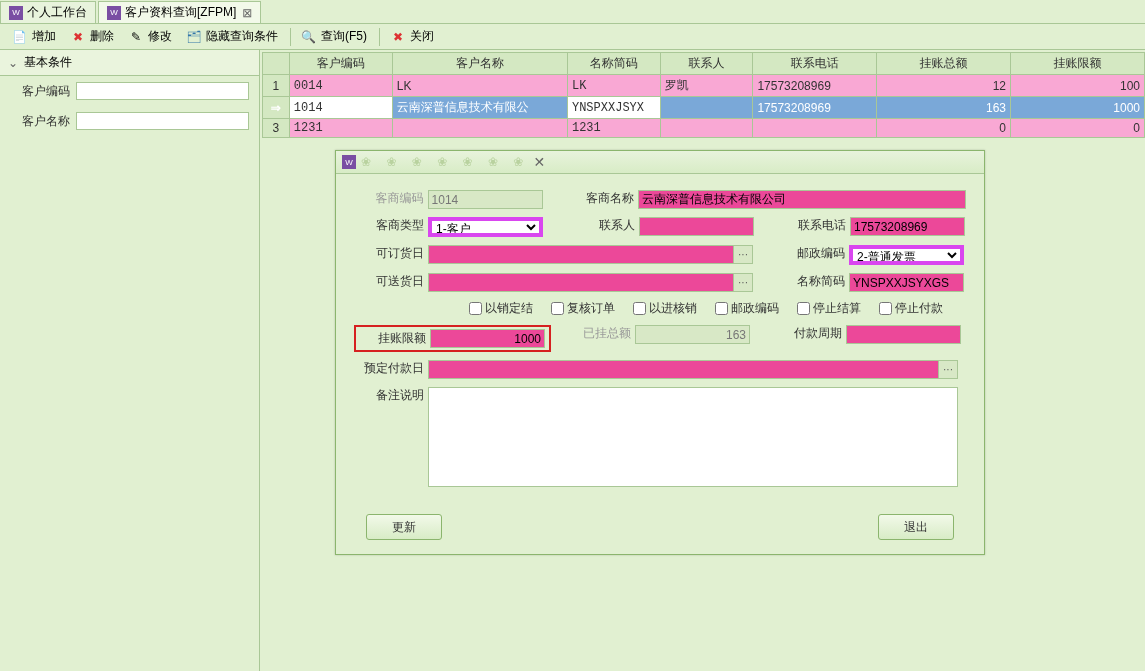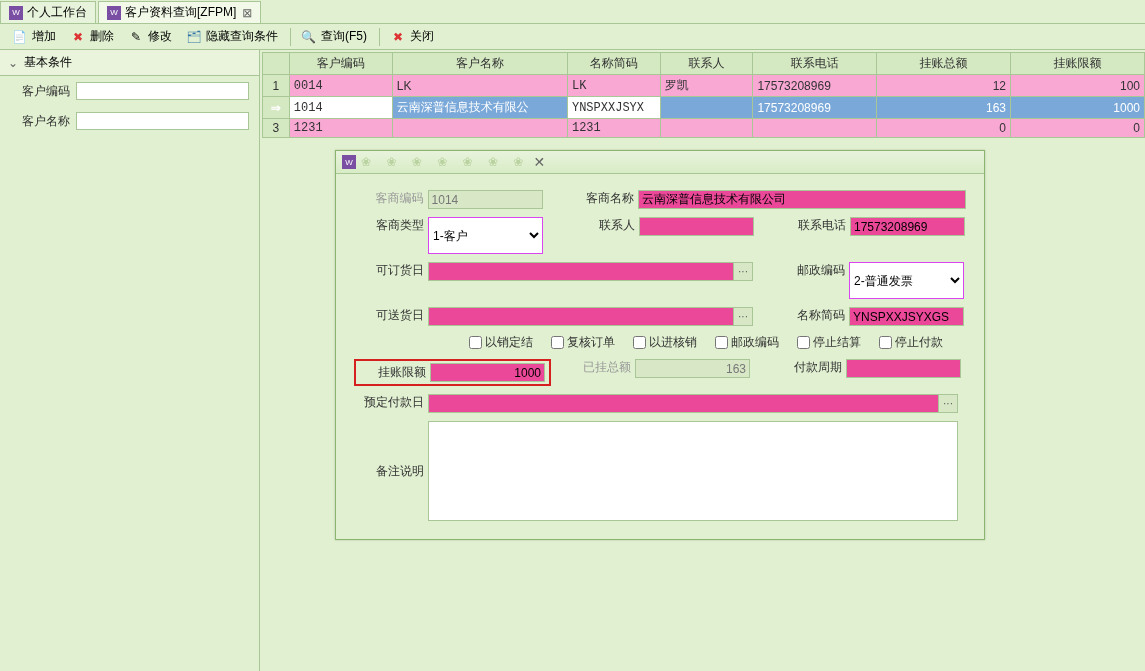--- a/index.html
+++ b/index.html
@@ -49,21 +49,21 @@
 .dlg-title .icon-sq { width: 14px; height: 14px; background: #7a4ea3; color: #fff; font-size: 8px; display: flex; align-items: center; justify-content: center; margin-right: 5px; }
 .dlg-title .t { flex: 1; color: #333; }
 .dlg-title .deco { color: #b9d29f; letter-spacing: 6px; }
 .dlg-title .close { color: #666; cursor: pointer; font-size: 14px; padding: 0 4px; }
 .dlg-body { padding: 16px 18px 10px 18px; }
 .form-row { display: flex; align-items: flex-start; margin-bottom: 8px; }
 .form-row .lbl { width: 70px; text-align: right; color: #333; margin-right: 4px; }
 .form-row .lbl.dis { color: #999; }
 .form-row input[type=text] { border: 1px solid #a9c796; height: 19px; background: #ec4899; padding: 0 3px; }
 .form-row input.dis { background: #d8e8c6; color: #777; }
-.form-row select { border: 1px solid #d946ef; height: 37px; background: #fff; }
+.form-row select { border: 4px solid #d946ef; height: 20px; background: #fff; }
 .w-s { width: 115px; }
 .w-l { width: 325px; }
 .gap { width: 22px; }
 .lookup { display: inline-flex; }
 .lookup input { border-right: none !important; }
 .lookup .btn-dots { width: 20px; height: 19px; border: 1px solid #a9c796; background: #d8e8c6; color: #555; display:flex; align-items:center; justify-content:center; cursor:pointer; font-size:10px; }
 .chk-row { display: flex; align-items: flex-end; padding-left: 115px; margin-bottom: 8px; gap: 18px; }
 .chk-row label { display: flex; align-items: center; gap: 3px; color: #333; }
 .highlight-box { border: 2px solid #d62020; padding: 2px 4px; display: flex; align-items: center; }
 .red-wrap { display: flex; align-items: center; }
@@ -272,18 +272,22 @@
       <span class="lbl">付款周期</span>
       <input type="text" class="w-s" style="">
     </div>
     <div class="form-row">
       <span class="lbl">预定付款日</span>
       <span class="lookup">
           <input type="text" style="width: 510px;">
           <span class="btn-dots">···</span>
         </span>
     </div>
-    <div class="form-row" style="align-items:center">
+    <div class="form-row" style="align-items:flex-start">
       <span class="lbl">备注说明</span>
       <textarea class="memo" style=""></textarea>
     </div>
   </div>
+  <div class="dlg-footer">
+    <button class="btn">更新</button>
+    <button class="btn">退出</button>
+  </div>
 </div>
 
 </body></html>

